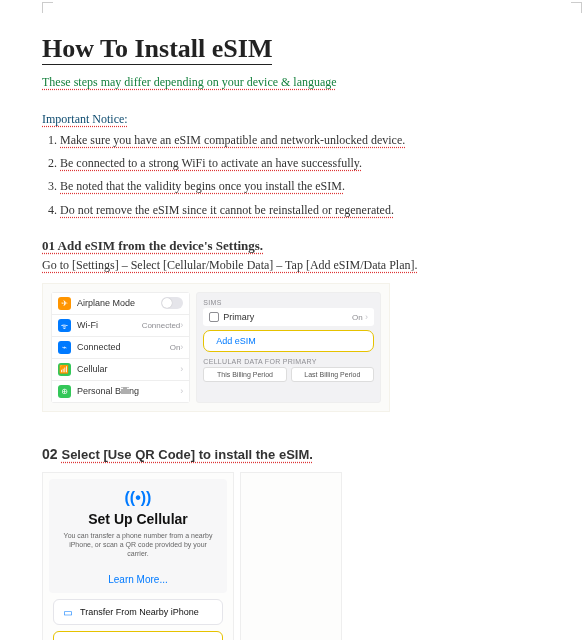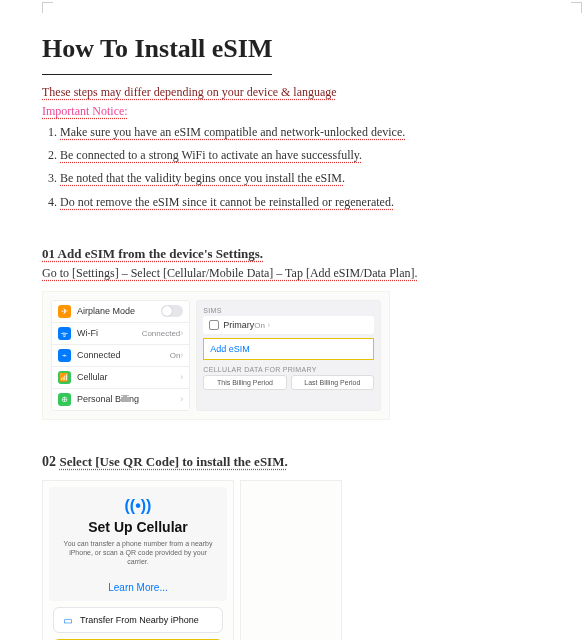--- a/index.html
+++ b/index.html
@@ -1,47 +1,47 @@
 <!DOCTYPE html>
 <html><head>
 <meta charset="utf-8">
 <style>
   html,body{margin:0;padding:0}
   body{width:588px;height:640px;background:#fff;font-family:Georgia,serif;color:#333;position:relative;overflow:hidden}
   .page{padding:8px 42px 0 42px}
   .crop-tl,.crop-br{position:absolute;border-color:#ccc}
   .crop-tl{left:42px;top:2px;width:10px;height:10px;border-left:1px solid #ccc;border-top:1px solid #ccc}
   .crop-br{right:6px;top:2px;width:10px;height:10px;border-right:1px solid #ccc;border-top:1px solid #ccc}
-  h1{font-family:"Times New Roman",serif;font-size:26px;font-weight:bold;margin:26px 0 6px;border-bottom:1.5px solid #222;display:inline-block;padding-bottom:10px;color:#222}
+  h1{font-family:"Times New Roman",serif;font-size:26px;font-weight:bold;margin:26px 0 6px;border-bottom:1.5px solid #222;display:inline-block;padding-bottom:0;color:#222}
   .dotted,.sub,.notice,.li,.sect,.hint,.step2{text-decoration:underline dotted #d33;text-underline-offset:3px}
-  .sub{font-size:12px;margin:4px 0 2px;color:#7f1d1d}
-  .notice{font-size:12px;color:#ec4899;margin:4px 0 4px}
+  .sub{font-size:12px;margin:4px 0 2px;color:#15803d}
+  .notice{font-size:12px;color:#0c4a6e;margin:22px 0 4px}
   ol.imp{font-size:12px;margin:2px 0 0 0;padding-left:18px}
   ol.imp li{margin:4px 0;line-height:1.6}
-  .sect{font-size:13px;font-weight:bold;margin:34px 0 2px}
+  .sect{font-size:13px;font-weight:bold;margin:18px 0 2px}
   .hint{font-size:12px;margin:4px 0 10px}
   .fig{background:#fbfbf9;border:1px solid #f4f2ea;margin-top:10px;padding:8px;width:330px;display:flex;gap:6px;font-family:-apple-system,Helvetica,Arial,sans-serif;font-size:9px;color:#333;text-decoration:none}
   .pane{background:#f2f2f4;border:1px solid #eee;border-radius:3px}
   .paneL{width:140px}
   .row{display:flex;align-items:center;background:#fff;border-bottom:1px solid #eee;padding:4px 6px;height:13px}
   .row:last-child{border-bottom:none}
   .ic{width:13px;height:13px;border-radius:3px;margin-right:6px;display:flex;align-items:center;justify-content:center;color:#fff;font-size:8px}
   .orange{background:#ff9500}.blue{background:#007aff}.green{background:#34c759}.green2{background:#34c759}
   .rlab{flex:1;text-decoration:none}
   .rtag{color:#8e8e93;font-size:8px}
   .toggle{width:22px;height:12px;border-radius:6px;background:#e5e5ea;position:relative}
   .toggle::after{content:"";position:absolute;width:10px;height:10px;border-radius:50%;background:#fff;top:1px;left:1px;box-shadow:0 0 1px rgba(0,0,0,.3)}
   .chev{color:#c7c7cc;font-size:9px}
   .paneR{width:174px;padding:4px 6px}
   .sm{color:#8e8e93;font-size:7px;text-transform:uppercase;letter-spacing:.3px;margin:2px 0}
-  .prim{background:#fff;border-radius:3px;padding:4px 6px;display:flex;align-items:center;margin-bottom:4px}
-  .addbox{border:1.5px solid #e6c200;border-radius:0;background:#fff;padding:5px 6px;color:#007aff;margin-bottom:6px}
+  .prim{background:#fff;border-radius:3px;padding:4px 6px;display:flex;justify-content:space-between;align-items:center;margin-bottom:4px}
+  .addbox{border:1.5px solid #e6c200;border-radius:7px;background:#fff;padding:5px 12px;color:#007aff;margin-bottom:6px}
   .segs{display:flex;gap:4px}
   .seg{flex:1;background:#fff;border:1px solid #ddd;border-radius:3px;font-size:7px;padding:3px 2px;text-align:center;color:#555}
-  .step2num{font-size:14px;font-weight:bold;margin:34px 0 2px;font-family:Liberation Serif, serif}
+  .step2num{font-size:14px;font-weight:bold;margin:34px 0 2px;font-family:Liberation Sans, sans-serif}
   .step2{font-size:13px;font-weight:bold}
   .fig2wrap{display:flex;gap:6px;margin-top:10px}
   .fig2{width:190px;border:1px solid #eee;background:#fdfdfc;font-family:-apple-system,Helvetica,Arial,sans-serif;text-align:center}
   .fig2 .inner{background:#f7f7f8;margin:6px;padding:10px 10px 8px;border-radius:4px}
   .ant{color:#007aff;font-size:16px;font-weight:bold}
   .sct{font-size:14px;font-weight:600;color:#111;margin:4px 0 4px}
   .scb{font-size:7px;color:#666;line-height:1.3}
   .lm{font-size:10px;color:#007aff;margin-top:16px}
   .opt{background:#fff;border:1px solid #e5e5ea;border-radius:6px;margin:6px 10px 0;padding:6px 8px;display:flex;align-items:center;gap:6px;font-size:9px;color:#111;text-align:left}
   .opt.hl{border:1.5px solid #e6c200}

